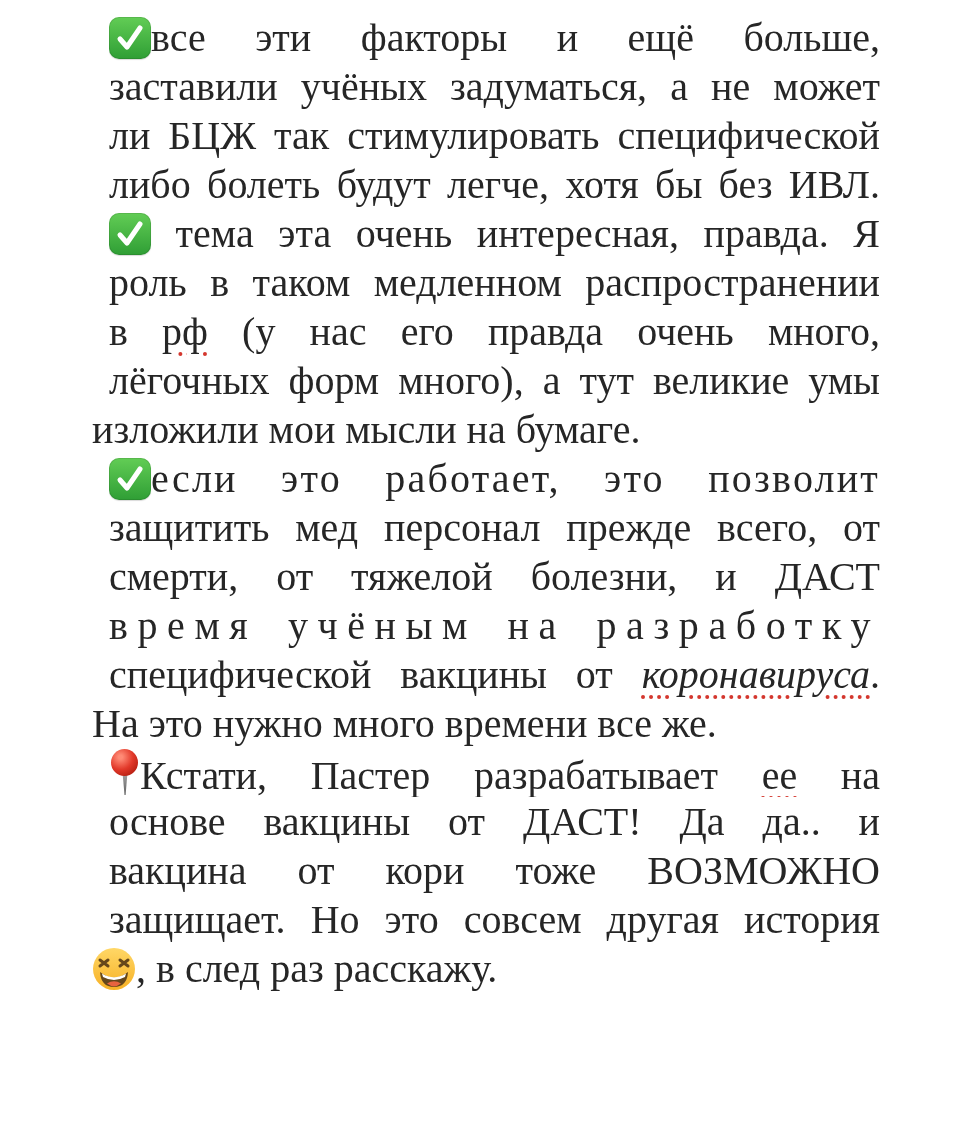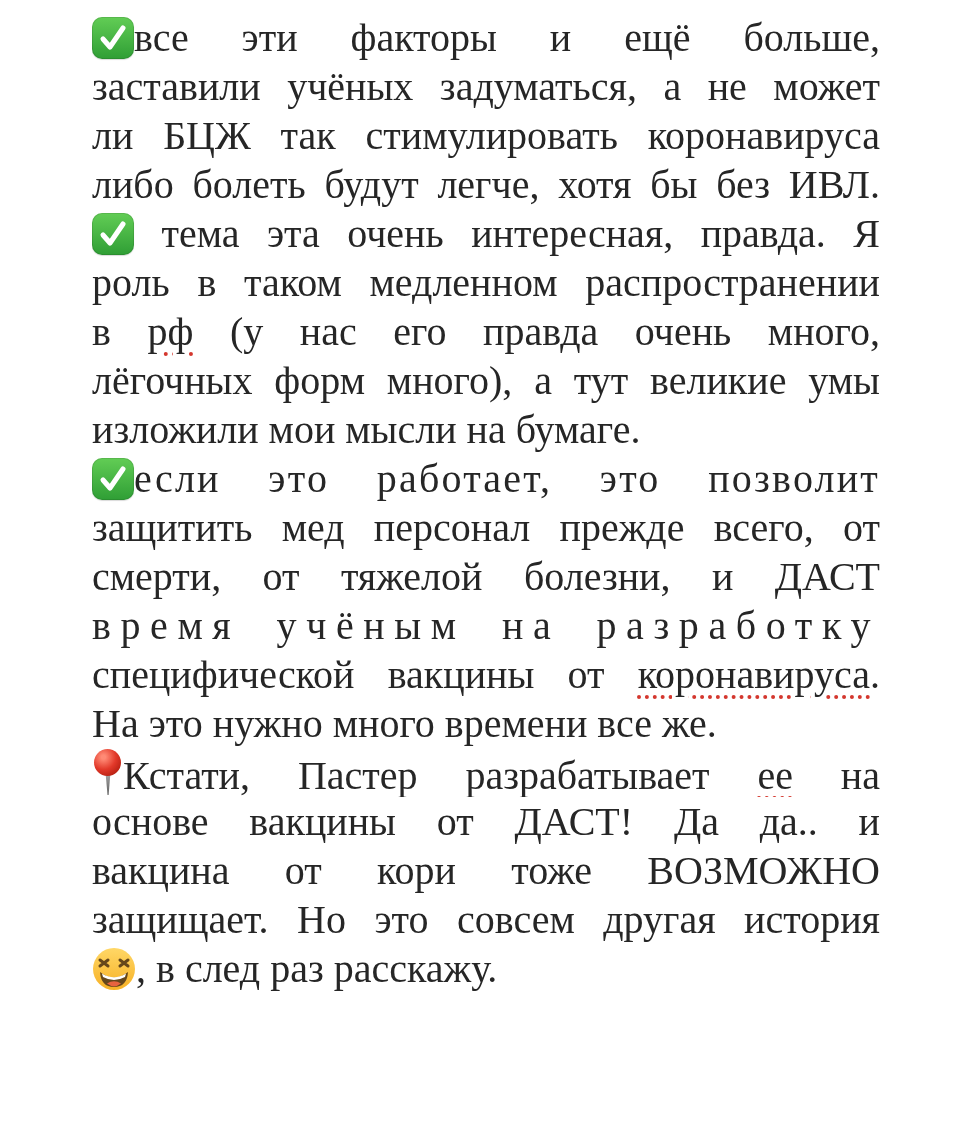--- a/index.html
+++ b/index.html
@@ -19,21 +19,21 @@
 
   .para { margin: 0; padding: 0; }
 
   .line {
     display: block;
     height: 49px;
     overflow: hidden;
     text-align: justify;
     white-space: normal;
   }
-  .line.just { text-align-last: justify; }
+  .line.just { text-align-last: justify; margin-left: 17px; }
   .line.ls-slight { letter-spacing: 0.055em; }
   .line.ls-wide   { letter-spacing: 0.24em; }
 
   .seg { }
   .sp {
     text-decoration-line: underline;
     text-decoration-style: dotted;
     text-decoration-thickness: 3.5px;
     text-underline-offset: 7px;
   }
@@ -72,40 +72,40 @@
 </style>
 </head>
 <body style="background: rgb(255, 255, 255);">
 
 <div class="page" style="color: rgb(38, 38, 38);">
     <div class="para">
       <div class="line just"><span class="emoji em-check" style="background: linear-gradient(rgb(98, 205, 85), rgb(47, 158, 53));"><svg viewBox="0 0 42 42">
             <path d="M11 22 L18 30 L31 11" fill="none" stroke="#ffffff" stroke-width="5" stroke-linecap="round" stroke-linejoin="round"></path>
           </svg></span><span class="seg">все эти факторы и ещё больше,</span></div>
       <div class="line just"><span class="seg">заставили учёных задуматься, а не может</span></div>
-      <div class="line just"><span class="seg">ли БЦЖ так стимулировать коронавируса</span></div>
+      <div class="line just"><span class="seg">ли БЦЖ так стимулировать специфической</span></div>
       <div class="line just"><span class="seg">либо болеть будут легче, хотя бы без ИВЛ.</span></div>
     </div>
     <div class="para">
       <div class="line just"><span class="emoji em-check" style="background: linear-gradient(rgb(98, 205, 85), rgb(47, 158, 53));"><svg viewBox="0 0 42 42">
             <path d="M11 22 L18 30 L31 11" fill="none" stroke="#ffffff" stroke-width="5" stroke-linecap="round" stroke-linejoin="round"></path>
           </svg></span><span class="seg"> тема эта очень интересная, правда. Я</span></div>
       <div class="line just"><span class="seg">роль в таком медленном распространении</span></div>
       <div class="line just"><span class="seg">в </span><span class="seg sp" style="text-decoration-color: rgb(212, 55, 46);">рф</span><span class="seg"> (у нас его правда очень много,</span></div>
       <div class="line just"><span class="seg">лёгочных форм много), а тут великие умы</span></div>
       <div class="line"><span class="seg">изложили мои мысли на бумаге.</span></div>
     </div>
     <div class="para">
       <div class="line just ls-slight"><span class="emoji em-check" style="background: linear-gradient(rgb(98, 205, 85), rgb(47, 158, 53));"><svg viewBox="0 0 42 42">
             <path d="M11 22 L18 30 L31 11" fill="none" stroke="#ffffff" stroke-width="5" stroke-linecap="round" stroke-linejoin="round"></path>
           </svg></span><span class="seg">если это работает, это позволит</span></div>
       <div class="line just"><span class="seg">защитить мед персонал прежде всего, от</span></div>
       <div class="line just"><span class="seg">смерти, от тяжелой болезни, и ДАСТ</span></div>
       <div class="line just ls-wide"><span class="seg">время учёным на разработку</span></div>
-      <div class="line just"><span class="seg">специфической вакцины от </span><span class="seg sp" style="text-decoration-color: rgb(212, 55, 46);">коронавируса</span><span class="seg">.</span></div>
+      <div class="line just"><span class="seg">специфической вакцины от </span><span class="seg sp" style="text-decoration-color: rgb(212, 55, 46); font-style: italic;">коронавируса</span><span class="seg">.</span></div>
       <div class="line"><span class="seg">На это нужно много времени все же.</span></div>
     </div>
     <div class="para">
       <div class="line just"><span class="emoji em-pin"><span class="pin-needle" style="background:linear-gradient(180deg,#a0a0a0,#5f5f5f)"></span><span class="pin-ball" style="background:radial-gradient(circle at 35% 30%,#ff8a75 8%,#e2392a 48%,#a31407 95%)"></span></span><span class="seg">Кстати, Пастер разрабатывает </span><span class="seg sp" style="text-decoration-color: rgb(212, 55, 46);">ее</span><span class="seg"> на</span></div>
       <div class="line just"><span class="seg">основе вакцины от ДАСТ! Да да.. и</span></div>
       <div class="line just"><span class="seg">вакцина от кори тоже ВОЗМОЖНО</span></div>
       <div class="line just"><span class="seg">защищает. Но это совсем другая история</span></div>
       <div class="line"><span class="emoji em-laugh"><svg viewBox="0 0 44 44">
             <defs>
               <linearGradient id="lgface" x1="0" y1="0" x2="0" y2="1">

